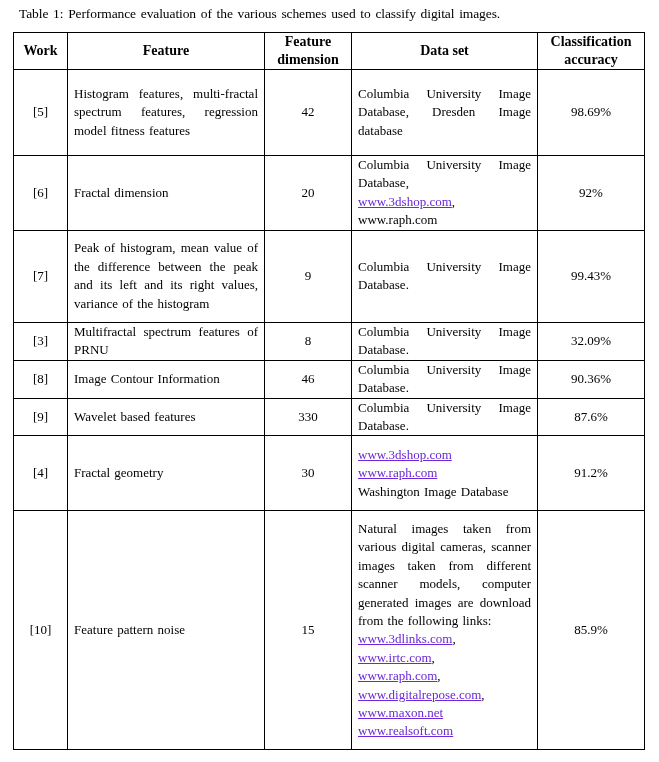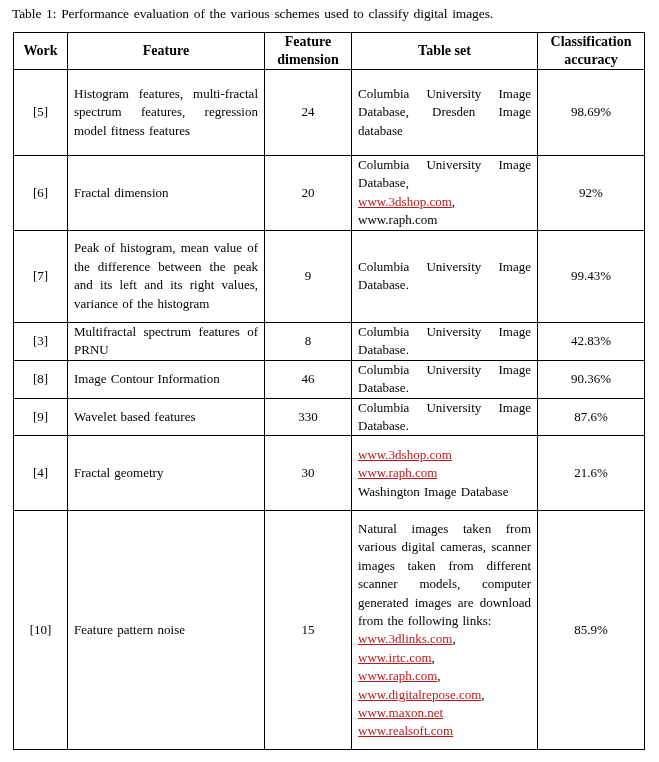--- a/index.html
+++ b/index.html
@@ -10,21 +10,21 @@
     body {
       width: 659px;
       height: 762px;
       position: relative;
       overflow: hidden;
       font-family: "Liberation Serif", "DejaVu Serif", serif;
       color: #000;
     }
     .caption {
       position: absolute;
-      left: 12px;
+      left: 19px;
       top: 6px;
       font-size: 13.5px;
       letter-spacing: -0.1px;
       word-spacing: 1.5px;
       white-space: nowrap;
     }
     table.perf {
       position: absolute;
       left: 13px;
       top: 32px;
@@ -49,21 +49,21 @@
     }
     td.c-work, td.c-dim, td.c-acc {
       text-align: center;
     }
     td.c-feat, td.c-data {
       text-align: justify;
       text-align-last: left;
       word-spacing: 1px;
     }
     .lnk {
-      color: #b91c1c;
+      color: #6d28d9;
       text-decoration: underline;
     }
     .line { display: block; }
   </style>
 </head>
 <body>
 
 <div class="caption">Table 1: Performance  evaluation  of the various  schemes  used to classify  digital  images.</div>
 
 <table class="perf">
@@ -75,33 +75,33 @@
     <col style="width:107px">
   </colgroup>
   <thead>
     <tr style="height:37px">
       <th>Work</th>
       <th>Feature</th>
       <th>
         <span class="line">Feature</span>
         <span class="line">dimension</span>
       </th>
-      <th>Table set</th>
+      <th>Data set</th>
       <th>
         <span class="line">Classification</span>
         <span class="line">accuracy</span>
       </th>
     </tr>
   </thead>
   <tbody>
 
     <tr style="height:86px">
       <td class="c-work">[5]</td>
       <td class="c-feat">Histogram features, multi-fractal spectrum features, regression model fitness features</td>
-      <td class="c-dim">24</td>
+      <td class="c-dim">42</td>
       <td class="c-data">Columbia University Image Database, Dresden Image database</td>
       <td class="c-acc">98.69%</td>
     </tr>
 
     <tr style="height:74px">
       <td class="c-work">[6]</td>
       <td class="c-feat">Fractal dimension</td>
       <td class="c-dim">20</td>
       <td class="c-data">
         <span>Columbia University Image Database,</span>
@@ -117,21 +117,21 @@
       <td class="c-dim">9</td>
       <td class="c-data">Columbia University Image Database.</td>
       <td class="c-acc">99.43%</td>
     </tr>
 
     <tr style="height:38px">
       <td class="c-work">[3]</td>
       <td class="c-feat">Multifractal spectrum features of PRNU</td>
       <td class="c-dim">8</td>
       <td class="c-data">Columbia University Image Database.</td>
-      <td class="c-acc">42.83%</td>
+      <td class="c-acc">32.09%</td>
     </tr>
 
     <tr style="height:38px">
       <td class="c-work">[8]</td>
       <td class="c-feat">Image Contour Information</td>
       <td class="c-dim">46</td>
       <td class="c-data">Columbia University Image Database.</td>
       <td class="c-acc">90.36%</td>
     </tr>
 
@@ -145,21 +145,21 @@
 
     <tr style="height:75px">
       <td class="c-work">[4]</td>
       <td class="c-feat">Fractal geometry</td>
       <td class="c-dim">30</td>
       <td class="c-data">
         <span class="line" style="text-align:left"><a class="lnk">www.3dshop.com</a></span>
         <span class="line" style="text-align:left"><a class="lnk">www.raph.com</a></span>
         <span>Washington Image Database</span>
       </td>
-      <td class="c-acc">21.6%</td>
+      <td class="c-acc">91.2%</td>
     </tr>
 
     <tr style="height:239px">
       <td class="c-work">[10]</td>
       <td class="c-feat">Feature pattern noise</td>
       <td class="c-dim">15</td>
       <td class="c-data">
         <span>Natural images taken from various digital cameras, scanner images taken from different scanner models, computer generated images are download from the following links:</span>
         <span class="line" style="text-align:left"><a class="lnk">www.3dlinks.com</a><span>,</span></span>
         <span class="line" style="text-align:center"><a class="lnk">www.irtc.com</a><span>,</span></span>

